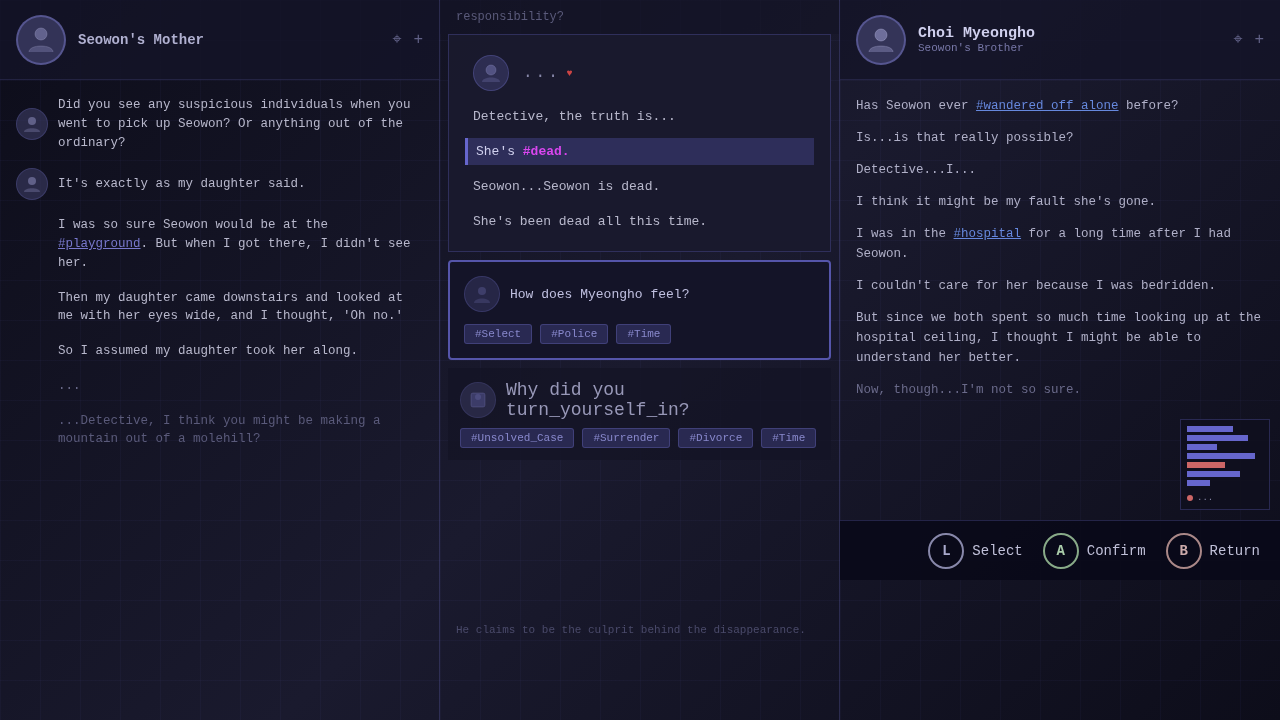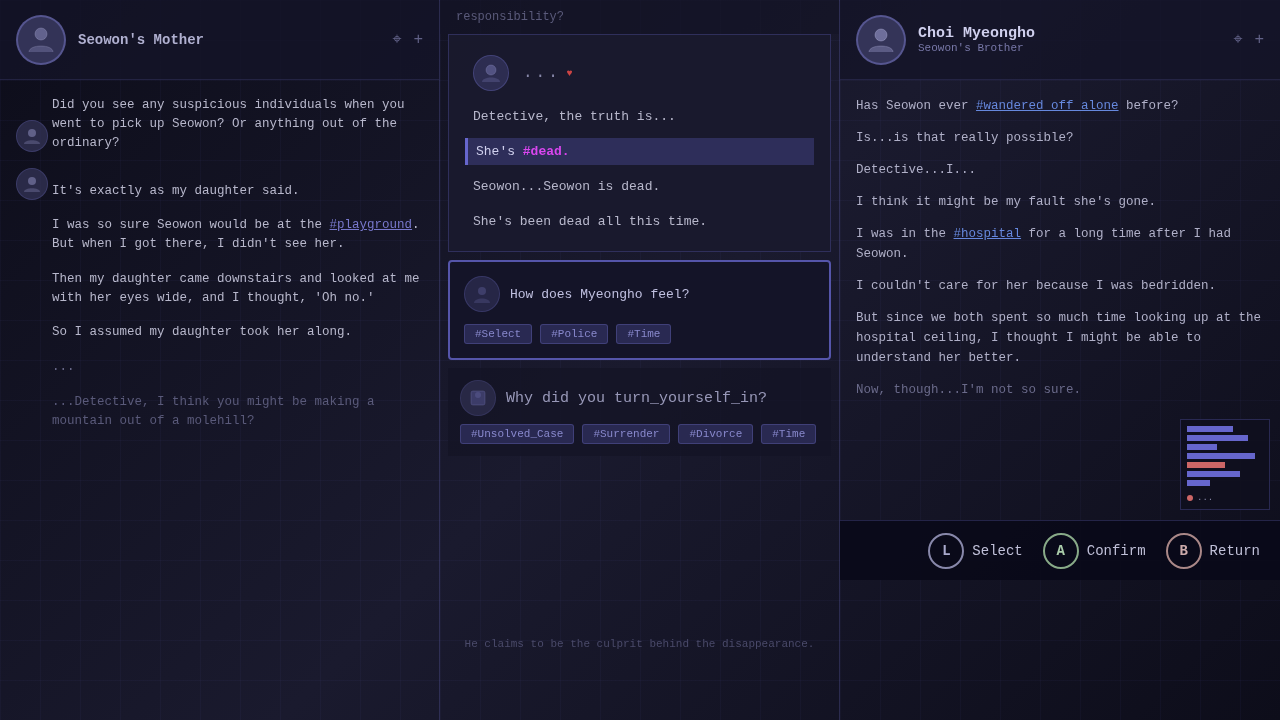--- a/index.html
+++ b/index.html
@@ -98,22 +98,22 @@
       padding: 16px;
       height: calc(720px - 80px);
       overflow: hidden;
       display: flex;
       flex-direction: column;
       gap: 16px;
     }
 
     .message-block {
       display: flex;
-      gap: 4px;
-      align-items: flex-end;
+      gap: 10px;
+      align-items: center;
     }
 
     .msg-avatar {
       width: 32px;
       height: 32px;
       border-radius: 50%;
       background: rgba(60,60,100,0.6);
       border: 1px solid rgba(100,100,180,0.3);
       flex-shrink: 0;
       display: flex;
@@ -256,21 +256,21 @@
       height: 36px;
       border-radius: 50%;
       background: rgba(60,60,100,0.5);
       border: 1px solid rgba(100,100,180,0.2);
       display: flex;
       align-items: center;
       justify-content: center;
     }
 
     .question-text {
-      font-size: 15px;
+      font-size: 18px;
       color: #9898b8;
     }
 
     
     .right-col {
       flex: 1;
       height: 580px;
       position: relative;
       overflow: hidden;
     }
@@ -561,21 +561,21 @@
         <span class="question-text">Why did you turn_yourself_in?</span>
       </div>
       <div class="tags">
         <span class="tag">#Unsolved_Case</span>
         <span class="tag">#Surrender</span>
         <span class="tag">#Divorce</span>
         <span class="tag">#Time</span>
       </div>
     </div>
 
-    <div style="position:absolute; bottom:70px; left:16px; right:16px; font-size:11px; color:#4a4a6a;text-align:center;">He claims to be the culprit behind the disappearance.</div>
+    <div style="position:absolute; bottom:84px; left:16px; right:16px; font-size:11px; color:#4a4a6a;">He claims to be the culprit behind the disappearance.</div>
 
   </div>
 
   <div class="right-col">
     <div class="right-header">
       <div class="right-avatar">
         <svg width="32" height="32" viewBox="0 0 32 32" fill="none">
           <circle cx="16" cy="11" r="6" fill="rgba(150,150,200,0.6)" stroke="rgba(180,180,220,0.4)" stroke-width="1"></circle>
           <path d="M4 28 C4 20 28 20 28 28" fill="rgba(150,150,200,0.4)" stroke="rgba(180,180,220,0.3)" stroke-width="1"></path>
         </svg>

